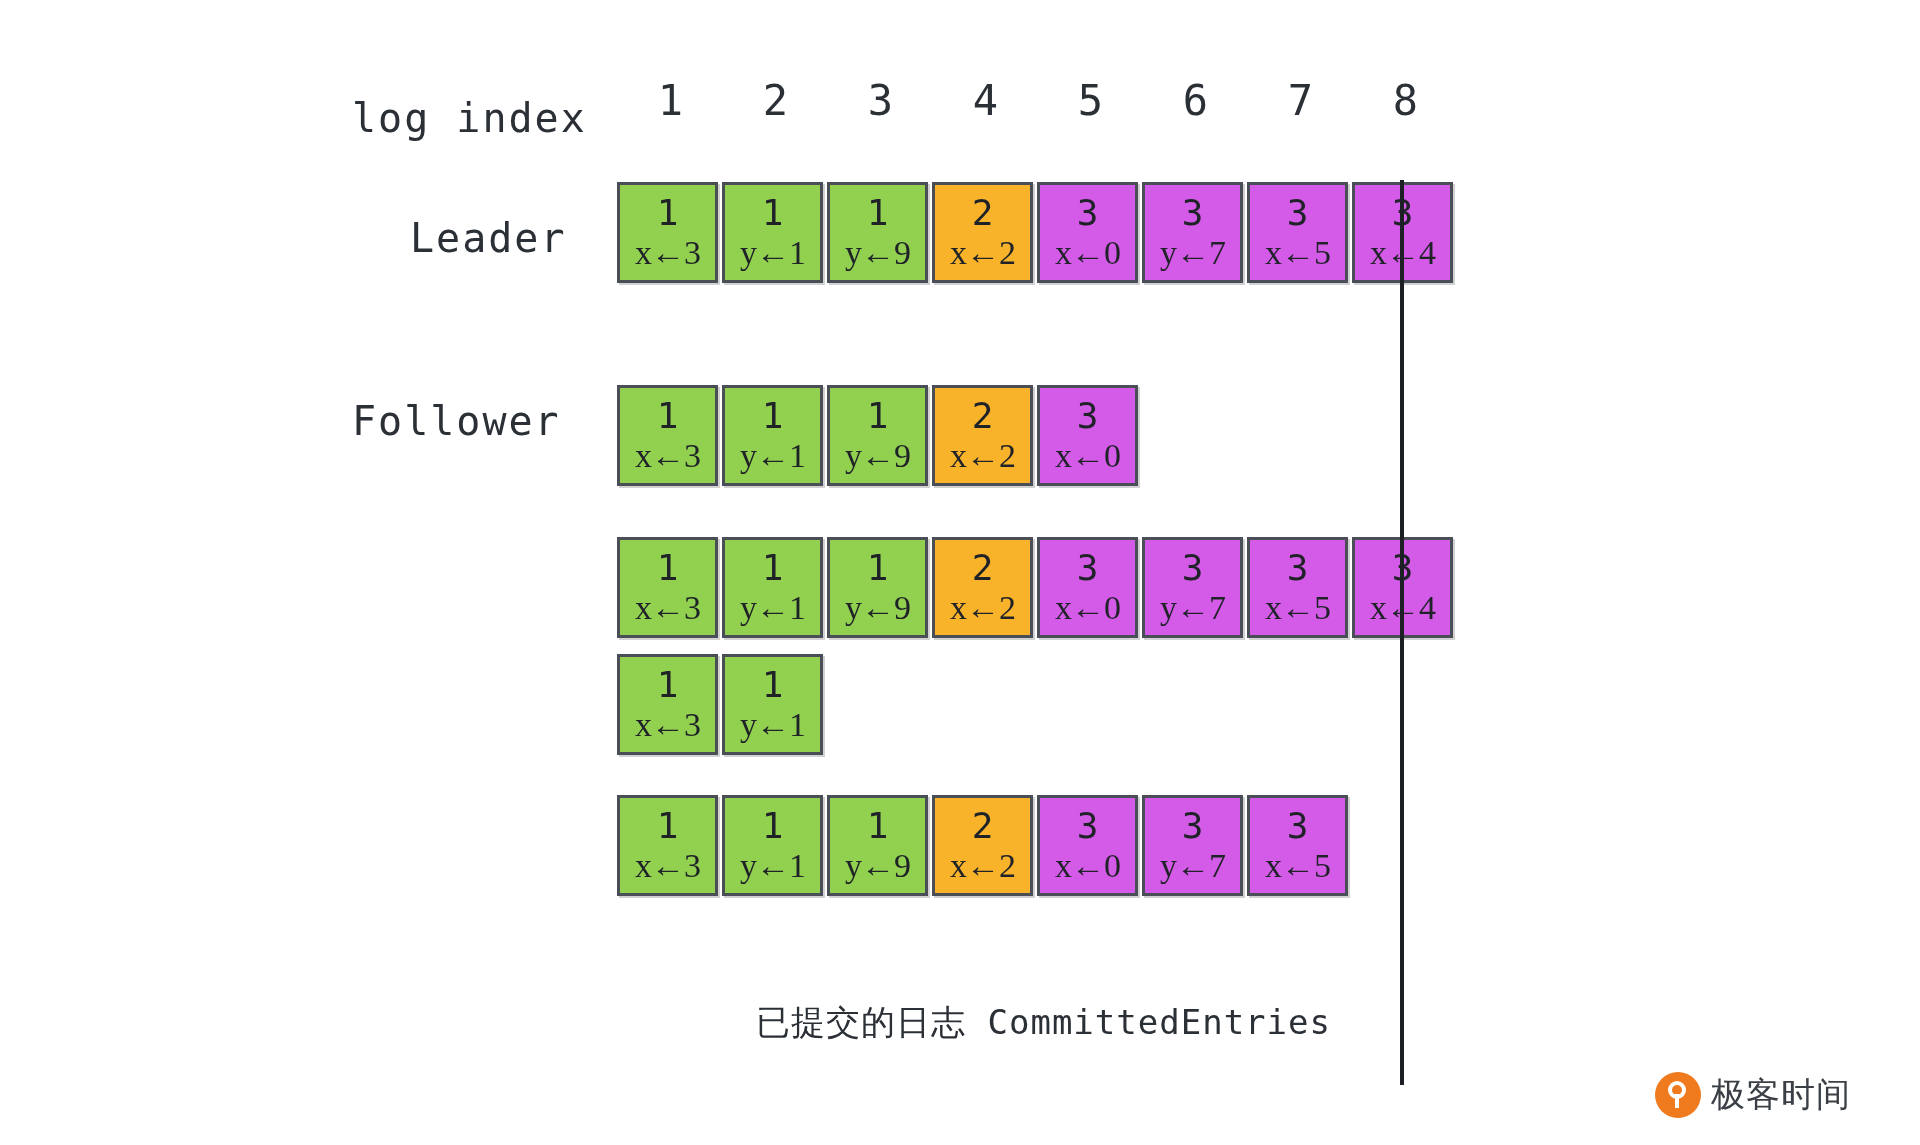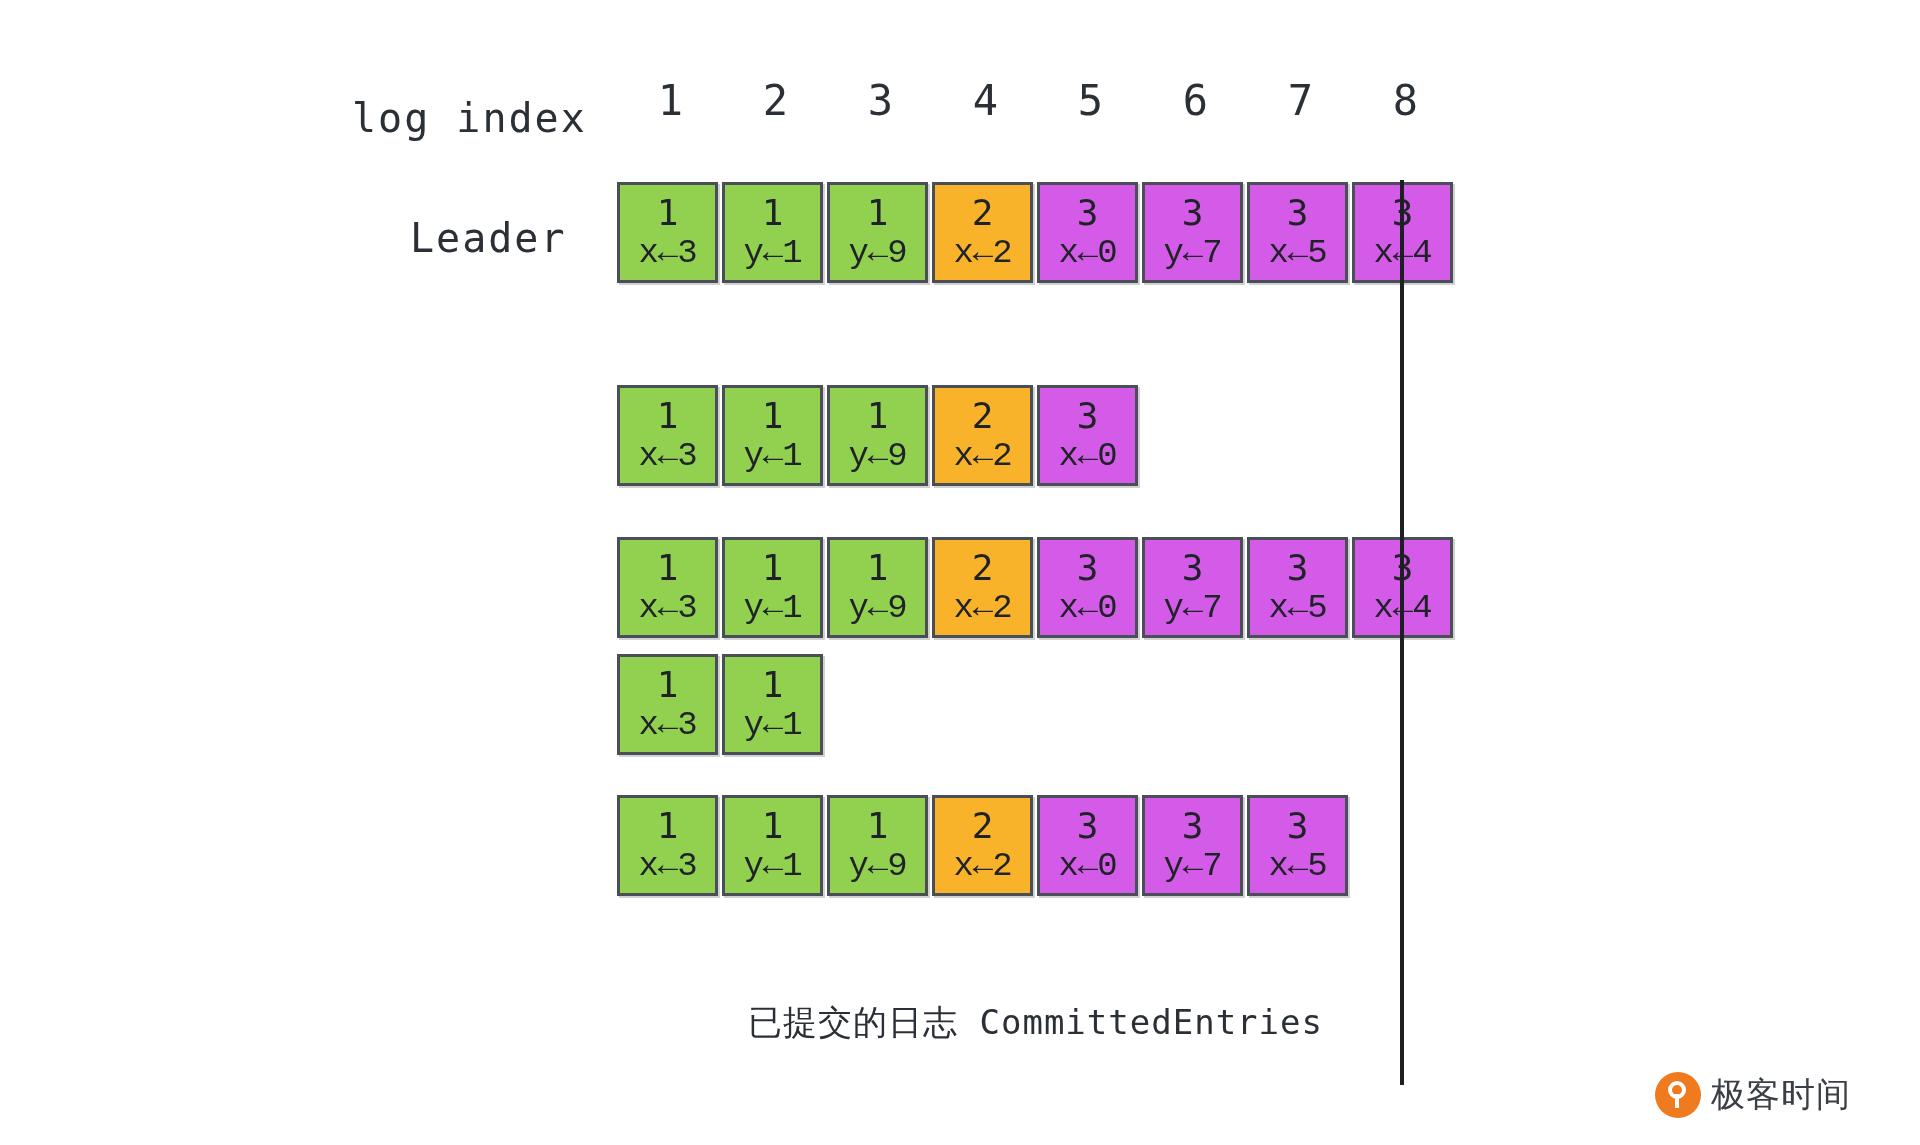--- a/index.html
+++ b/index.html
@@ -74,39 +74,40 @@
     line-height: 40px;
     color: #1f2328;
     font-family: "DejaVu Sans Mono", "Liberation Mono", monospace;
   }
   .entry .cmd {
     font-size: 34px;
     line-height: 40px;
     letter-spacing: -1px;
     color: #1f2328;
     white-space: nowrap;
-    font-family: Liberation Mono, monospace;
+    font-family: Liberation Serif, serif;
   }
   .term-1 { background: #92d04f; }
   .term-2 { background: #f8b32a; }
   .term-3 { background: #d45ae8; }
 
   .commit-line {
     position: absolute;
     width: 4px;
     background: #1c1f24;
   }
 
   .caption {
     position: absolute;
     font-size: 34px;
     letter-spacing: 1px;
     color: #2b2f36;
     white-space: nowrap;
     font-family: "DejaVu Sans Mono", "Liberation Mono", monospace;
+    margin-left: 8px;
   }
 
   .logo {
     position: absolute;
     display: flex;
     align-items: center;
     gap: 10px;
     margin-top: 44px;
   }
   .logo-mark {
@@ -153,20 +154,21 @@
       <div class="index-cell" style="left: 0px;">1</div>
       <div class="index-cell" style="left: 105px;">2</div>
       <div class="index-cell" style="left: 210px;">3</div>
       <div class="index-cell" style="left: 315px;">4</div>
       <div class="index-cell" style="left: 420px;">5</div>
       <div class="index-cell" style="left: 525px;">6</div>
       <div class="index-cell" style="left: 630px;">7</div>
       <div class="index-cell" style="left: 735px;">8</div>
     </div>
     <div class="label" style="left: 378px; top: 215px; margin-left: 32px;">Leader</div>
+    <div class="label" style="left: 352px; top: 398px;">Follower</div>
     <div class="log-row" style="top: 182px;">
       <div class="entry term-1">
         <div class="term">1</div>
         <div class="cmd">x←3</div>
       </div>
       <div class="entry term-1">
         <div class="term">1</div>
         <div class="cmd">y←1</div>
       </div>
       <div class="entry term-1">

